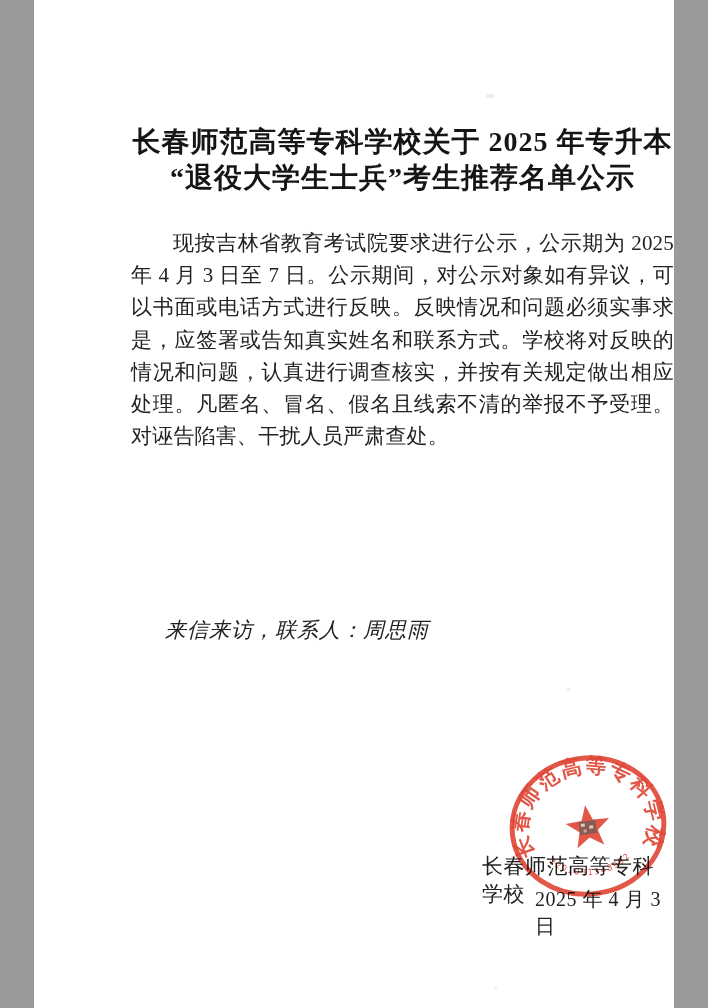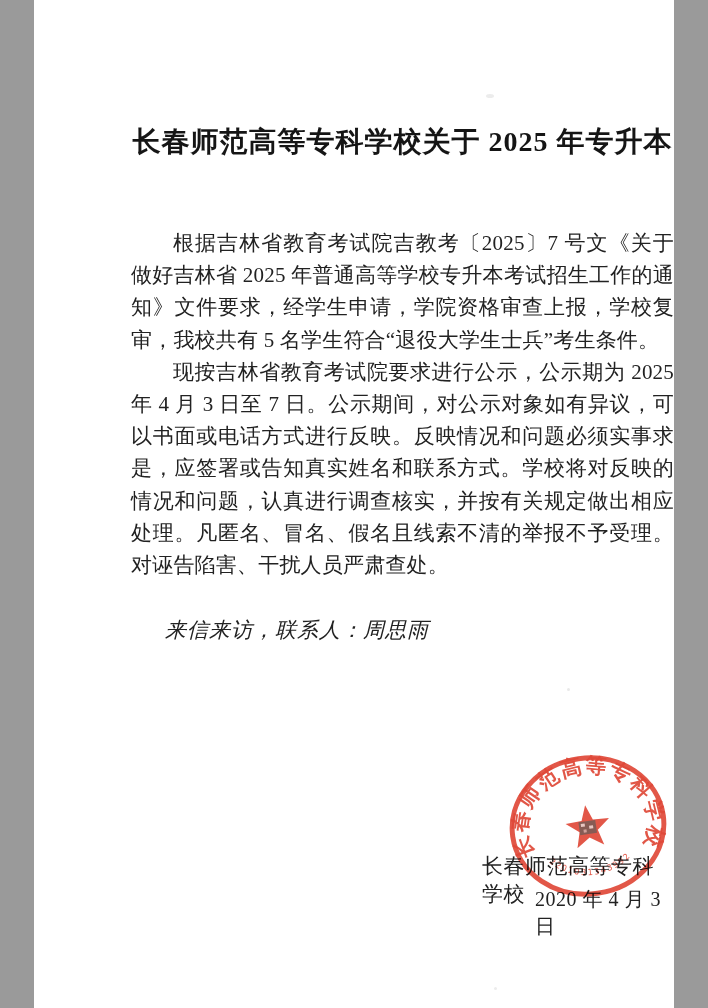--- a/index.html
+++ b/index.html
@@ -88,33 +88,33 @@
     border-radius: 50%;
   }
 </style>
 </head>
 <body>
 
 <div class="page">
 
   <div class="doc-title">
     <div>长春师范高等专科学校关于 2025 年专升本</div>
+    <div>“退役大学生士兵”考生推荐名单公示</div>
   </div>
 
   <div class="doc-body">
-    <p>根据吉林省教育考试院吉教考〔2025〕7 号文《关于做好吉林省 2025 年普通高等学校专升本考试招生工作的通知》文件要求，经学生申请，学院资格审查上报，学校复审，我校共有 5 名学生符合“退役大学生士兵”考生条件。</p>
     <p>现按吉林省教育考试院要求进行公示，公示期为 2025 年 4 月 3 日至 7 日。公示期间，对公示对象如有异议，可以书面或电话方式进行反映。反映情况和问题必须实事求是，应签署或告知真实姓名和联系方式。学校将对反映的情况和问题，认真进行调查核实，并按有关规定做出相应处理。凡匿名、冒名、假名且线索不清的举报不予受理。对诬告陷害、干扰人员严肃查处。</p>
   </div>
 
   <div class="contact-block">
     <div>来信来访，联系人：周思雨</div>
   </div>
 
   <div class="sig-org">长春师范高等专科学校</div>
-  <div class="sig-date">2020 年 4 月 3 日</div>
+  <div class="sig-date">2025 年 4 月 3 日</div>
 
   <div class="seal-wrap">
     <svg width="220" height="220" viewBox="0 0 220 220">
 
       <ellipse cx="110" cy="110" rx="76" ry="68" fill="none" stroke="#dd3a28" stroke-width="5" opacity="0.92"></ellipse>
 
       <defs>
         <path id="sealTopArc" d="M 54.7 132.4 A 61 53 0 1 1 165.3 132.4" fill="none"></path>
         <path id="sealBottomArc" d="M 62.5 136 A 56 49 0 0 0 157.5 136" fill="none"></path>
       </defs>

